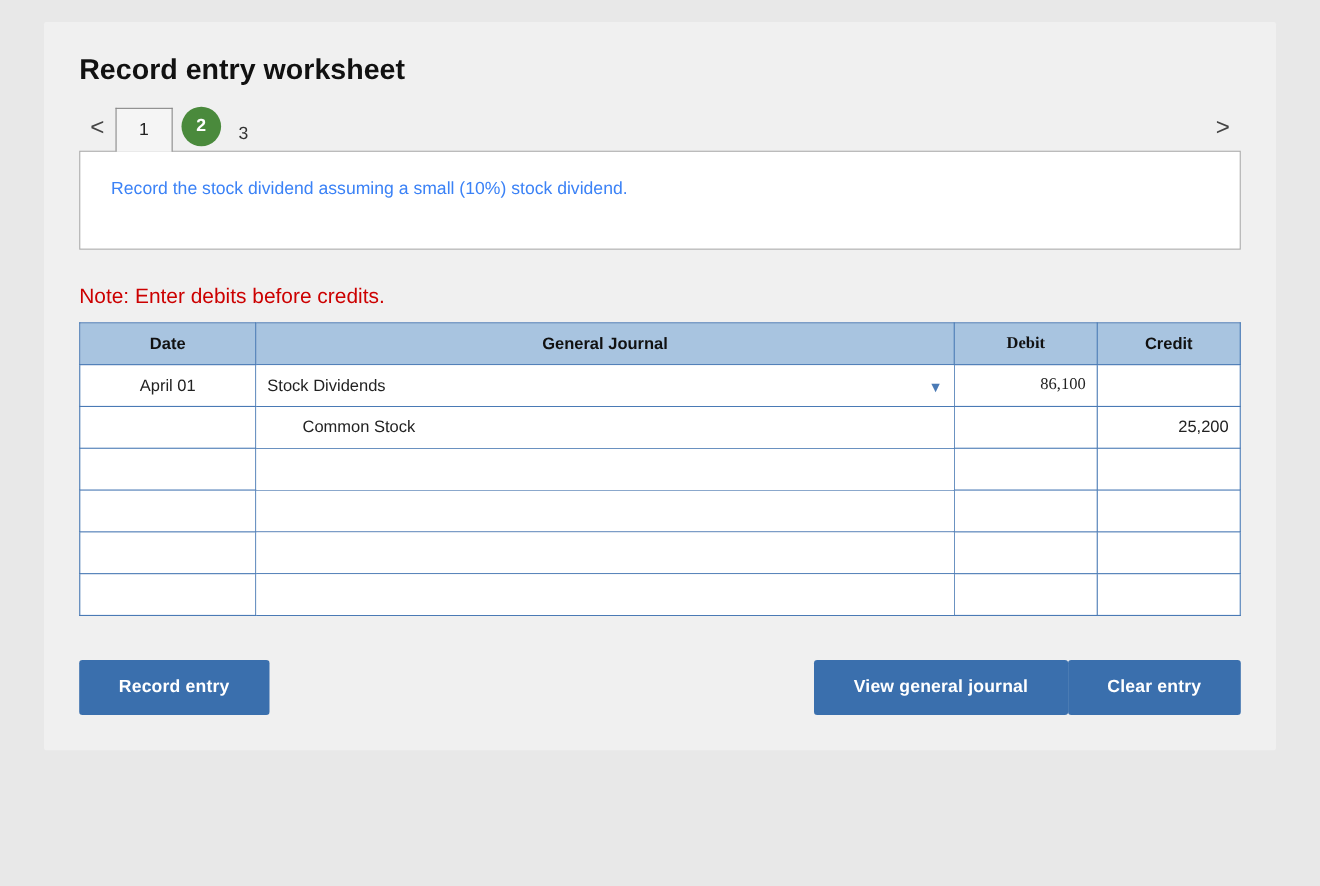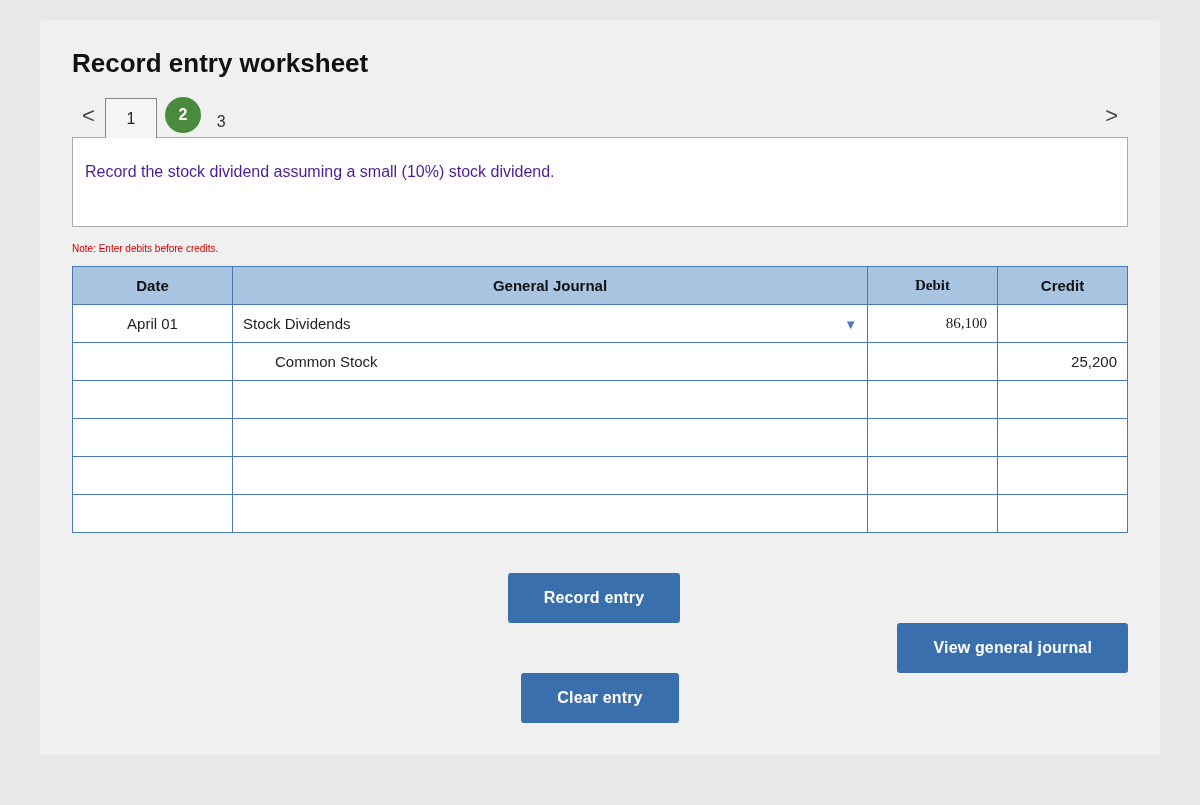--- a/index.html
+++ b/index.html
@@ -80,30 +80,30 @@
       color: #333;
       margin-left: 8px;
       margin-bottom: 6px;
     }
     .nav-arrow-right {
       margin-left: auto;
     }
     .instruction-box {
       background: white;
       border: 1.5px solid #aaa;
-      padding: 22px 12px;
-      margin-bottom: 16px;
+      padding: 22px 28px;
+      margin-bottom: 32px;
       min-height: 90px;
       font-size: 16px;
-      color: #4c1d95;
+      color: #3b82f6;
       line-height: 1.5;
     }
     .note-text {
       color: #cc0000;
-      font-size: 10px;
+      font-size: 19px;
       margin-bottom: 12px;
     }
     
     .journal-table {
       width: 100%;
       border-collapse: collapse;
       border: 1.5px solid #4a7ab5;
       margin-bottom: 40px;
     }
     .journal-table th {
@@ -125,21 +125,20 @@
     }
     .col-date { width: 160px; text-align: center; }
     .col-journal { width: auto; }
     .col-debit { width: 130px; text-align: right; font-family: Liberation Serif, serif; }
     .col-credit { width: 130px; text-align: right; }
     
     .buttons-row {
       display: flex;
       align-items: center;
       gap: 0;
-      flex-direction: column;
     }
     .btn {
       background: #3a6fad;
       color: white;
       border: none;
       padding: 16px 36px;
       font-size: 16px;
       font-weight: bold;
       cursor: pointer;
       border-radius: 3px;

